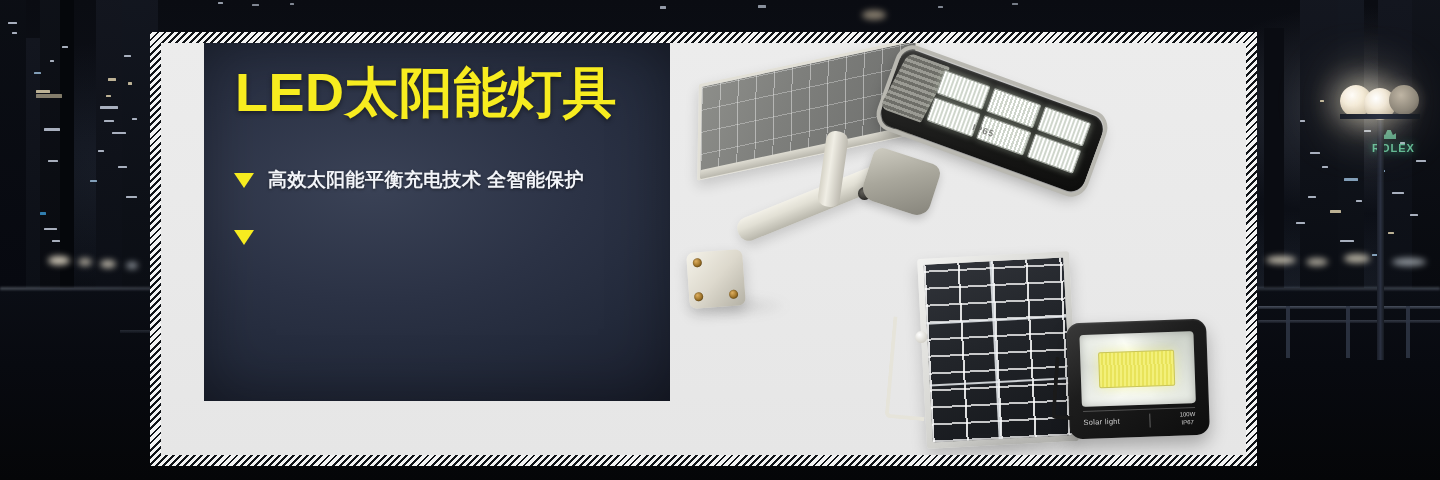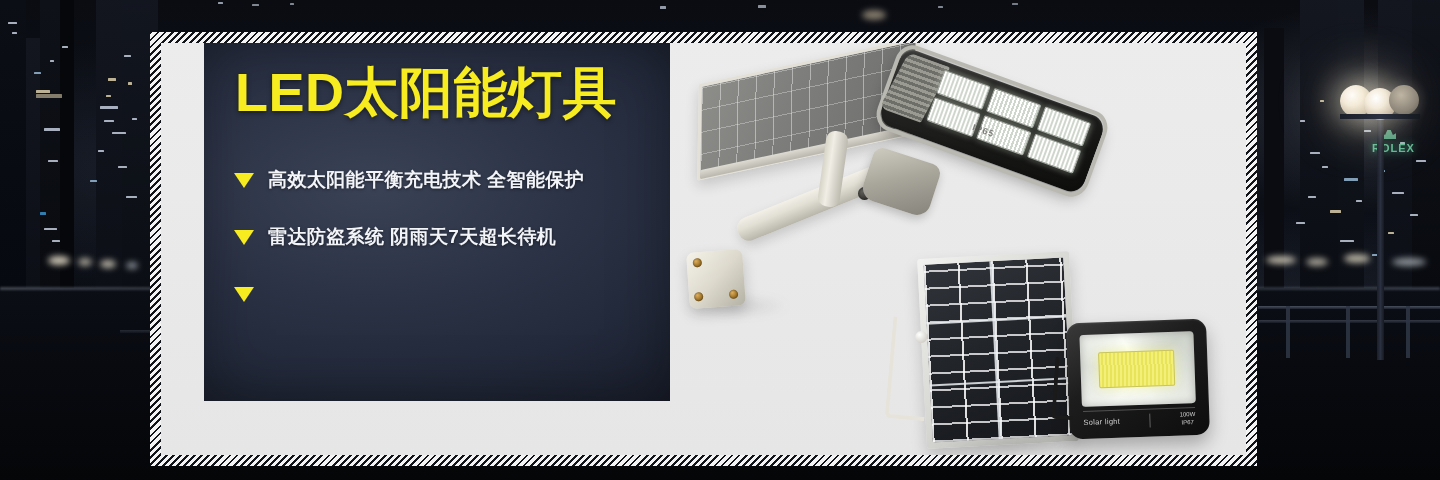--- a/index.html
+++ b/index.html
@@ -413,24 +413,20 @@
 
 <div id="panel-dark">
   <div id="title">LED太阳能灯具</div>
   <div id="bullets">
     <div class="bullet">
       <span class="tri"></span>
       <span class="btext">高效太阳能平衡充电技术 全智能保护</span>
     </div>
     <div class="bullet">
       <span class="tri"></span>
-      <span class="btext">雷达防盗系统 阴雨天7天超长待机</span>
-    </div>
-    <div class="bullet">
-      <span class="tri"></span>
     </div>
   </div>
 </div>
 
 <div id="stage">
 
   <div id="streetlight">
     <div class="shadow-soft" style="left:10px;top:252px;width:110px;height:22px;"></div>
 
     <div class="sl-panel"></div>

